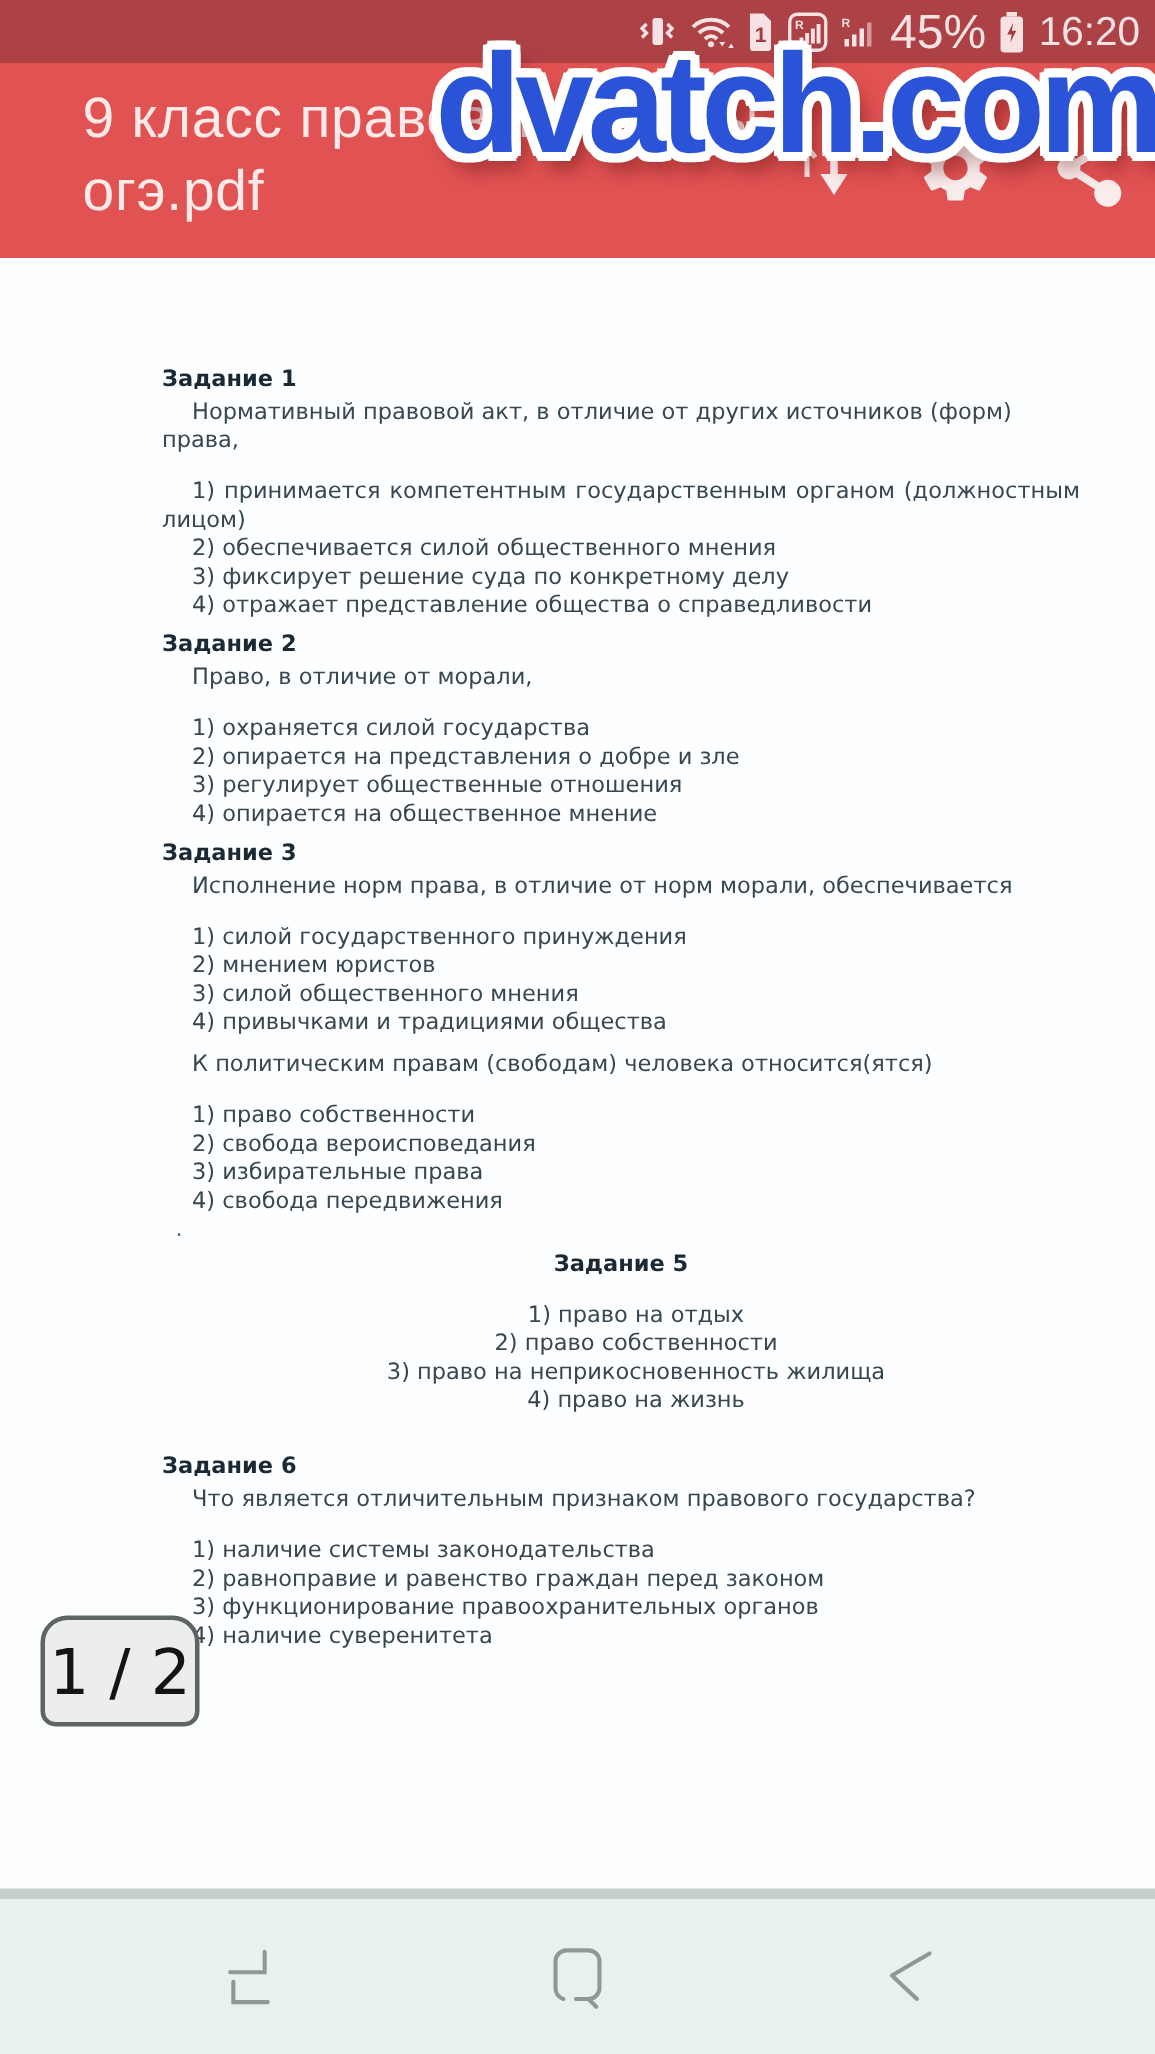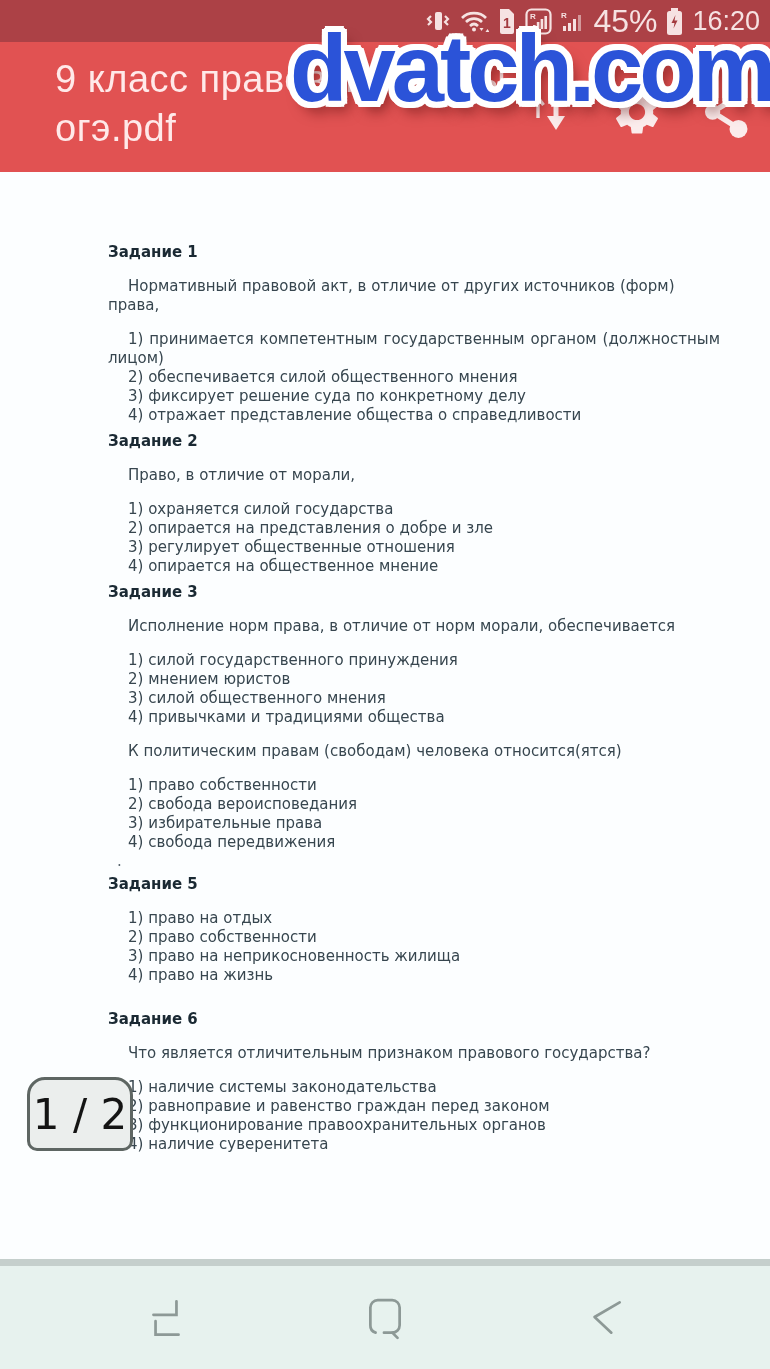--- a/index.html
+++ b/index.html
@@ -39,23 +39,23 @@
   }
   
   .pdf-page{position:absolute;top:172px;left:0;width:628px;height:1087px;background:#fcfeff;}
   .doc{
     position:absolute;left:108px;top:71px;width:612px;
     font-family:"DejaVu Sans",sans-serif;font-size:15px;line-height:19px;color:#37464f;
   }
   .task{margin:0 0 7px 0;}
   .task.t3{margin-bottom:9px;}
   .task.t4{margin-bottom:0;}
-  .task.t5{margin-bottom:25px;}
+  .task.t5{margin-bottom:25px;text-align:center;}
   .task-title{margin:0;font-size:15px;font-weight:bold;color:#1a2933;}
-  .task-question{margin:15px 0 0 0;text-indent:20px;}
+  .task-question{margin:3px 0 0 0;text-indent:20px;}
   .task-options{margin-top:15px;}
   .opt{text-indent:20px;}
   .opt.just{text-align:justify;text-align-last:justify;}
   .opt.cont{text-indent:0;}
   .stray-dot{height:23px;padding-left:9px;color:#5a676f;}
   
   .page-badge{
     position:absolute;left:27px;top:1077px;width:100px;height:68px;z-index:30;
     background:#ebeeed;border:3px solid #5e6663;border-radius:18px 18px 10px 10px;
     display:flex;align-items:center;justify-content:center;

